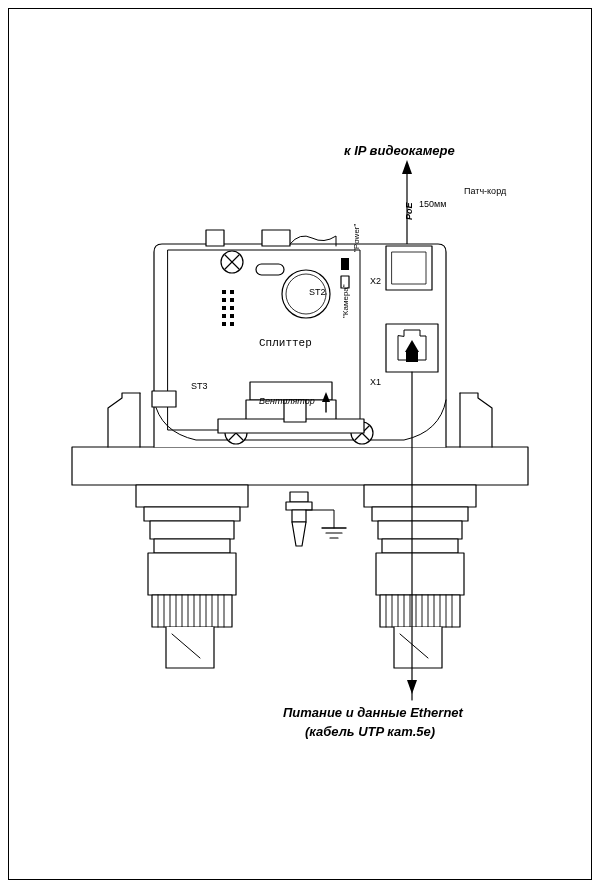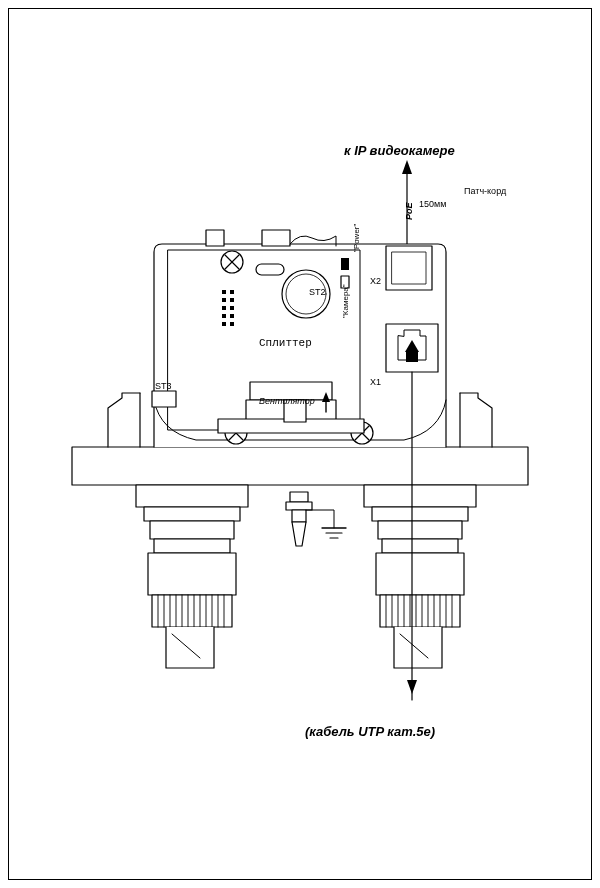--- a/index.html
+++ b/index.html
@@ -236,27 +236,28 @@
 
   <div class="lbl small" style="left:419px; top:186px;padding-left:45px;">Патч-корд</div>
   <div class="lbl small" style="left:419px; top:199px;">150мм</div>
 
   <div class="lbl small rot90 lbl-italic-bold" style="left:404px; top:220px;">PoE</div>
 
   <div class="lbl med" style="left:259px; top:337px;font-family:Liberation Mono, monospace;">Сплиттер</div>
 
   <div class="lbl small" style="left:309px; top:287px;">ST2</div>
 
-  <div class="lbl small" style="left:155px; top:381px;">ST3</div>
+  <div class="lbl small" style="left:155px; top:381px;padding-left:36px;">ST3</div>
 
   <div class="lbl small" style="left:259px; top:396px;font-style:italic;">Вентилятор</div>
 
   <div class="lbl tiny rot90" style="left:352px; top:252px;">"Power"</div>
 
   <div class="lbl tiny rot90" style="left:341px; top:318px;">"Камера"</div>
 
   <div class="lbl small" style="left:370px; top:276px;">X2</div>
 
   <div class="lbl small" style="left:370px; top:349px;margin-top:28px;">X1</div>
 
+  <div class="lbl big lbl-italic-bold" style="left:283px; top:705px;">Питание и данные Ethernet</div>
   <div class="lbl big lbl-italic-bold" style="left:305px; top:724px;">(кабель UTP кат.5е)</div>
 
 </div>
 
 </body></html>

